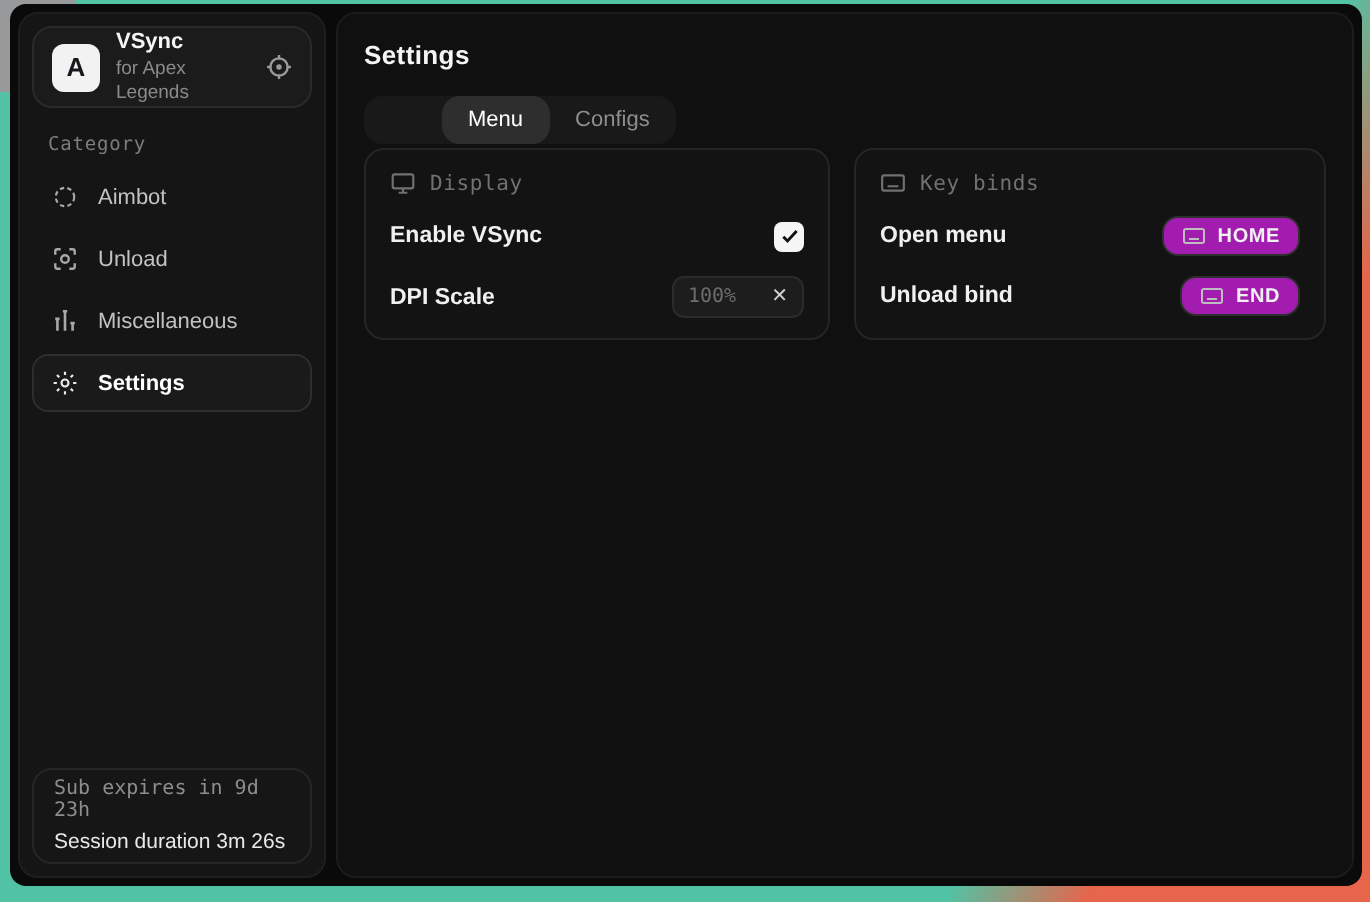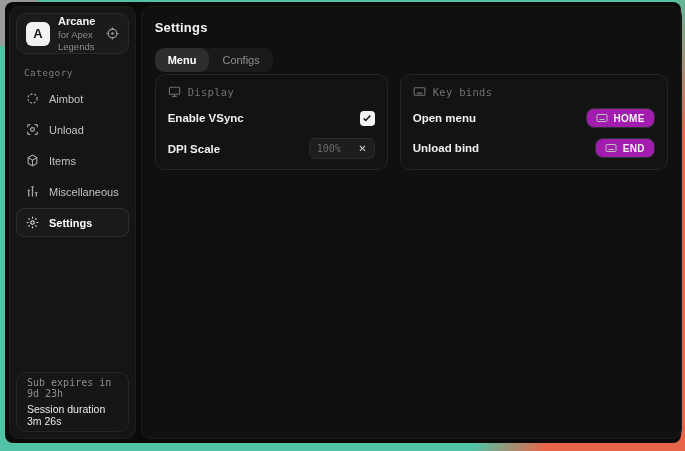--- a/index.html
+++ b/index.html
@@ -55,27 +55,27 @@
   .main{
     flex:1; background:#101010; border-radius:10px; border:1px solid #1c1c1c;
     padding:13px 13px;
   }
   .page-title{ color:#f5f5f5; font-size:13px; font-weight:bold; letter-spacing:.2px; }
   .tabs{
     display:inline-flex; margin-top:13px; background:#191919; border-radius:9px;
     overflow:hidden; align-items:stretch;
   }
   .tab{ padding:6px 13px; font-size:11px; color:#8e8e8e; }
-  .tab.active{ background:#2e2e2e; color:#ffffff; font-weight:bold; border-radius:9px; }
+  .tab.active{ background:#2e2e2e; color:#ffffff; font-weight:normal; border-radius:9px;margin-left:39px; }
   .cards{ display:flex; gap:12px; margin-top:2px; }
   .card{
     background:#131313; border:1px solid #252525; border-radius:10px; padding:10px 12px;
   }
   .card.display{ width:233px; }
-  .card.keybinds{ width:268px; }
+  .card.keybinds{ width:236px; }
   .card-head{
     display:flex; align-items:center; gap:7px; color:#717171; font-size:10.5px;
     font-family:"DejaVu Sans Mono", monospace; letter-spacing:.3px;
   }
   .row{
     display:flex; align-items:center; justify-content:space-between; margin-top:10px;
     min-height:20px;
   }
   .row-label{ color:#f0f0f0; font-size:11.5px; font-weight:bold; }
   .checkbox{
@@ -100,21 +100,21 @@
 <body>
 
 <div class="bg-patch"></div>
 
 <div class="window">
 
   <div class="sidebar">
     <div class="brand-card">
       <div class="logo">A</div>
       <div class="brand-text">
-        <div class="brand-title">Arcane</div>
+        <div class="brand-title">VSync</div>
         <div class="brand-sub">for Apex Legends</div>
       </div>
       <div class="reticle">
         <svg width="13" height="13" viewBox="0 0 24 24" fill="none" stroke="currentColor" stroke-width="2.2">
           <circle cx="12" cy="12" r="8"></circle>
             <circle cx="12" cy="12" r="2.5" fill="currentColor" stroke="none"></circle>
           <path d="M12 1v4M12 19v4M1 12h4M19 12h4"></path>
         </svg>
       </div>
     </div>
@@ -133,29 +133,20 @@
     <div class="nav-item">
       <span class="ic">
         <svg width="13" height="13" viewBox="0 0 24 24" fill="none" stroke="currentColor" stroke-width="2.2">
           <path d="M3 8V5a2 2 0 0 1 2-2h3M16 3h3a2 2 0 0 1 2 2v3M21 16v3a2 2 0 0 1-2 2h-3M8 21H5a2 2 0 0 1-2-2v-3"></path>
           <circle cx="12" cy="12" r="3.5"></circle>
         </svg>
       </span>
       <span>Unload</span>
     </div>
 
-    <div class="nav-item">
-      <span class="ic">
-        <svg width="13" height="13" viewBox="0 0 24 24" fill="none" stroke="currentColor" stroke-width="2">
-          <path d="M12 2l8 4.5v11L12 22l-8-4.5v-11L12 2z"></path>
-          <path d="M4 7l8 4.5L20 7M12 11.5V22"></path>
-        </svg>
-      </span>
-      <span>Items</span>
-    </div>
 
     <div class="nav-item">
       <span class="ic">
         <svg width="13" height="13" viewBox="0 0 24 24" fill="none" stroke="currentColor" stroke-width="2.4">
           <path d="M5 21V10M12 21V3M19 21v-7"></path>
           <path d="M3 10h4M10 3h4M17 14h4"></path>
         </svg>
       </span>
       <span>Miscellaneous</span>
     </div>

